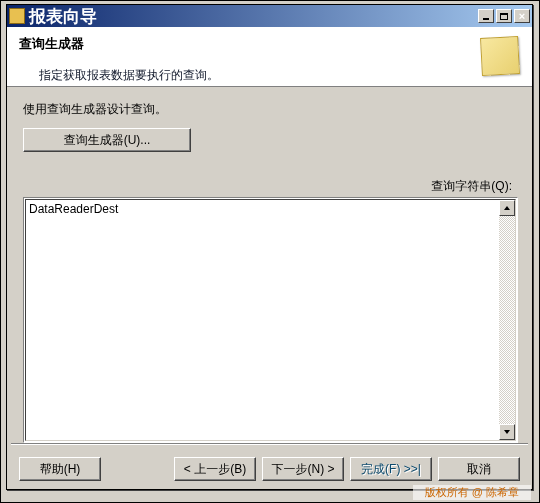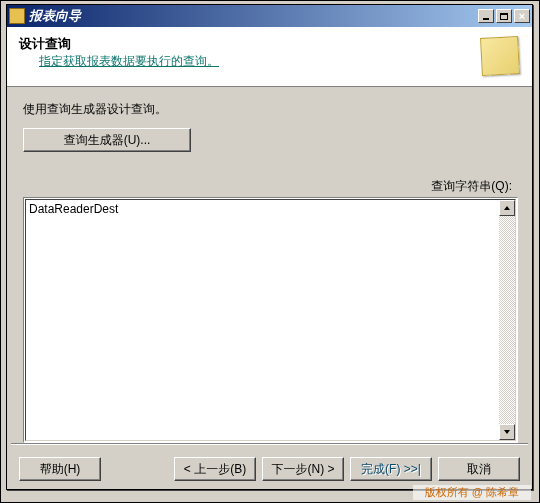--- a/index.html
+++ b/index.html
@@ -1,29 +1,29 @@
 <!DOCTYPE html>
 <html><head>
 <meta charset="utf-8">
 <style>
 * { box-sizing: border-box; margin: 0; padding: 0; }
 body { font-family: "Microsoft YaHei", "SimSun", Tahoma, sans-serif; font-size: 12px; background: #fff; }
 .outer { width: 540px; height: 503px; border: 1px solid #000; position: relative; background: #d4d0c8; }
 .window { position: absolute; left: 5px; top: 3px; width: 527px; height: 486px; border: 1px solid #000; background: #d4d0c8; box-shadow: 1px 1px 0 #404040; }
 .titlebar { height: 22px; background: linear-gradient(to right, #0a246a, #a6caf0); display: flex; align-items: center; padding: 0 2px; color: #fff; }
 .titlebar-icon { width: 16px; height: 16px; background: #e8c050; margin-right: 4px; border: 1px solid #8b6914; }
-.titlebar-text { flex: 1; font-weight: bold; font-size: 13px; font-style: italic; }
+.titlebar-text { flex: 1; font-weight: bold; font-size: 17px; }
 .titlebar-btns { display: flex; gap: 2px; }
 .tbbtn { width: 16px; height: 14px; background: #d4d0c8; border: 1px solid; border-color: #fff #404040 #404040 #fff; display: flex; align-items: center; justify-content: center; font-size: 9px; font-family: Marlett, Arial; cursor: pointer; }
 .tbbtn .min { width: 6px; height: 2px; background: #000; margin-top: 5px; }
 .tbbtn .max { width: 8px; height: 7px; border: 1px solid #000; border-top: 2px solid #000; }
 .tbbtn .close { font-weight: bold; font-family: Arial; font-size: 11px; line-height: 1; }
 .header { background: #fff; height: 60px; border-bottom: 1px solid #808080; padding: 8px 12px; position: relative; }
 .header-title { font-weight: bold; font-size: 13px; color: #000; }
-.header-sub { margin-left: 20px; margin-top: 0; color: #0f766e; text-decoration: underline; }
+.header-sub { margin-left: 20px; margin-top: 14px; color: #0f172a; }
 .header-img { position: absolute; right: 10px; top: 6px; width: 45px; height: 48px; }
 .sticky { width: 38px; height: 38px; background: linear-gradient(135deg, #f8e8a0, #e8d070); border: 1px solid #c0a030; transform: rotate(-3deg); box-shadow: 1px 1px 2px rgba(0,0,0,0.3); position: absolute; top: 4px; left: 4px; }
 .body { padding: 14px 20px 10px 16px; }
 .body-text { margin-bottom: 10px; }
 .btn { background: #d4d0c8; border: 1px solid; border-color: #fff #404040 #404040 #fff; padding: 3px 0; font-size: 12px; cursor: pointer; box-shadow: inset -1px -1px 0 #808080, inset 1px 1px 0 #d4d0c8; font-family: inherit; text-align: center; }
 .btn.disabled { color: #0c4a6e; text-shadow: 1px 1px 0 #fff; }
 .qb-btn { width: 168px; height: 24px; display: block; }
 .label { margin-top: 26px; margin-bottom: 2px; text-align: right; }
 .textarea-wrap { position: relative; width: 495px; height: 246px; border: 1px solid; border-color: #808080 #fff #fff #808080; background: #fff; }
 .textarea-inner { position: absolute; inset: 1px; border: 1px solid; border-color: #404040 #d4d0c8 #d4d0c8 #404040; background: #fff; }
@@ -54,21 +54,21 @@
         <div class="tbbtn">
             <div class="max"></div>
           </div>
         <div class="tbbtn">
             <span class="close">×</span>
           </div>
       </div>
     </div>
 
     <div class="header">
-      <div class="header-title">设计查询</div>
+      <div class="header-title">查询生成器</div>
       <div class="header-sub">指定获取报表数据要执行的查询。</div>
       <div class="header-img">
         <div class="sticky"></div>
       </div>
     </div>
 
     <div class="body">
       <div class="body-text">使用查询生成器设计查询。</div>
       <button class="btn qb-btn">查询生成器(U)...</button>
       <div class="label">查询字符串(Q):</div>

